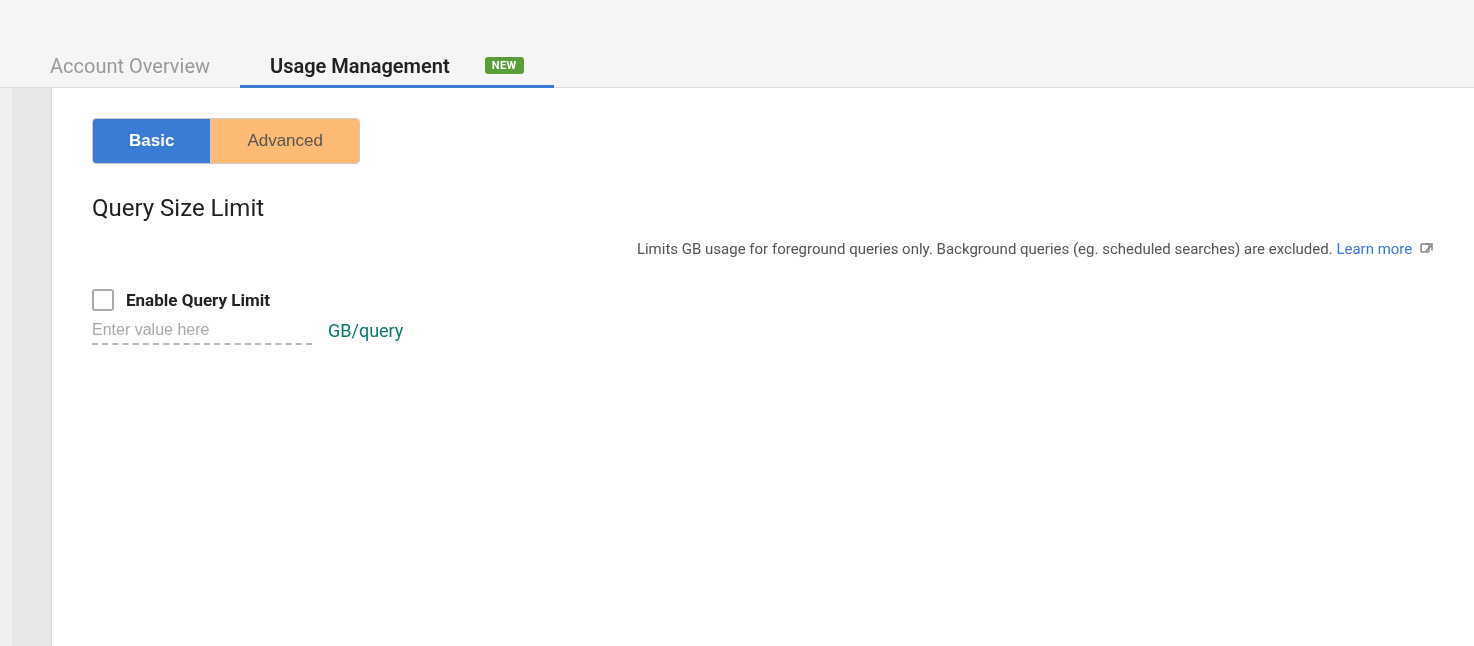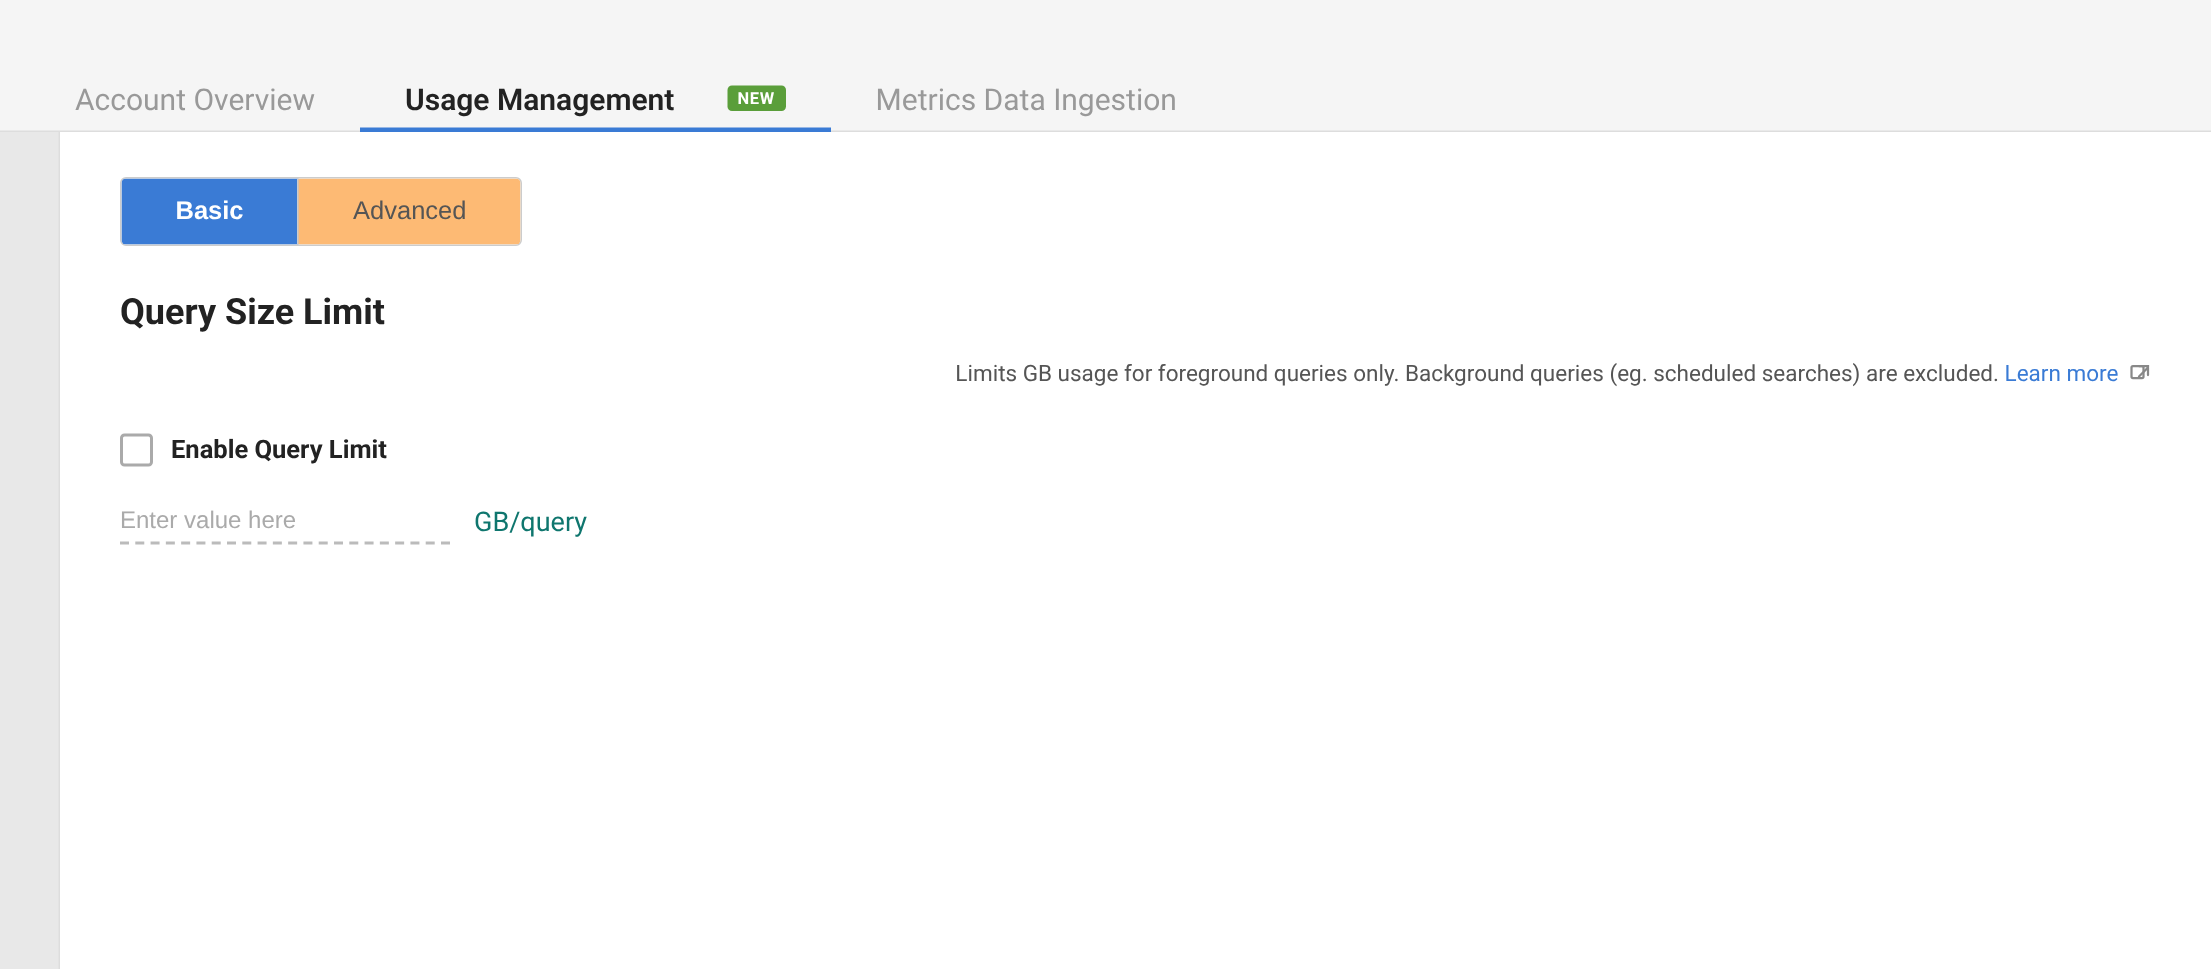--- a/index.html
+++ b/index.html
@@ -57,20 +57,21 @@
       border-radius: 3px;
       margin-left: 8px;
       letter-spacing: 0.5px;
     }
 
     
     .content-area {
       display: flex;
       background-color: #f0f0f0;
       min-height: 558px;
+      padding-left: 12px;
     }
 
     .left-sidebar {
       width: 40px;
       background-color: #e8e8e8;
       border-right: 1px solid #ddd;
     }
 
     .main-content {
       flex: 1;
@@ -104,21 +105,21 @@
       font-weight: 600;
     }
 
     .toggle-btn:not(:last-child) {
       border-right: 1px solid #ccc;
     }
 
     
     .section-title {
       font-size: 24px;
-      font-weight: 700;
+      font-weight: 400;
       color: #222;
       margin-bottom: 16px;
     }
 
     .section-description {
       font-size: 15px;
       color: #555;
       margin-bottom: 28px;
       line-height: 1.5;
       text-align: right;
@@ -136,21 +137,21 @@
       margin-left: 4px;
       vertical-align: middle;
       color: #888;
     }
 
     
     .checkbox-row {
       display: flex;
       align-items: center;
       gap: 12px;
-      margin-bottom: 24px;
+      margin-bottom: 6px;
     }
 
     .checkbox-box {
       width: 22px;
       height: 22px;
       border: 2px solid #aaa;
       border-radius: 3px;
       background: #fff;
       cursor: pointer;
       flex-shrink: 0;
@@ -193,23 +194,20 @@
 <body>
 
 <nav class="top-nav">
   <a class="nav-tab">
     <span>Account Overview</span>
   </a>
   <a class="nav-tab active">
     <span>Usage Management</span>
     <span class="new-badge">NEW</span>
   </a>
-  <a class="nav-tab">
-    <span>Metrics Data Ingestion</span>
-  </a>
 </nav>
 
 <div class="content-area">
   <div class="left-sidebar"></div>
 
   <div class="main-content">
 
     
     <div class="tab-toggle">
       <button class="toggle-btn active">Basic</button>

